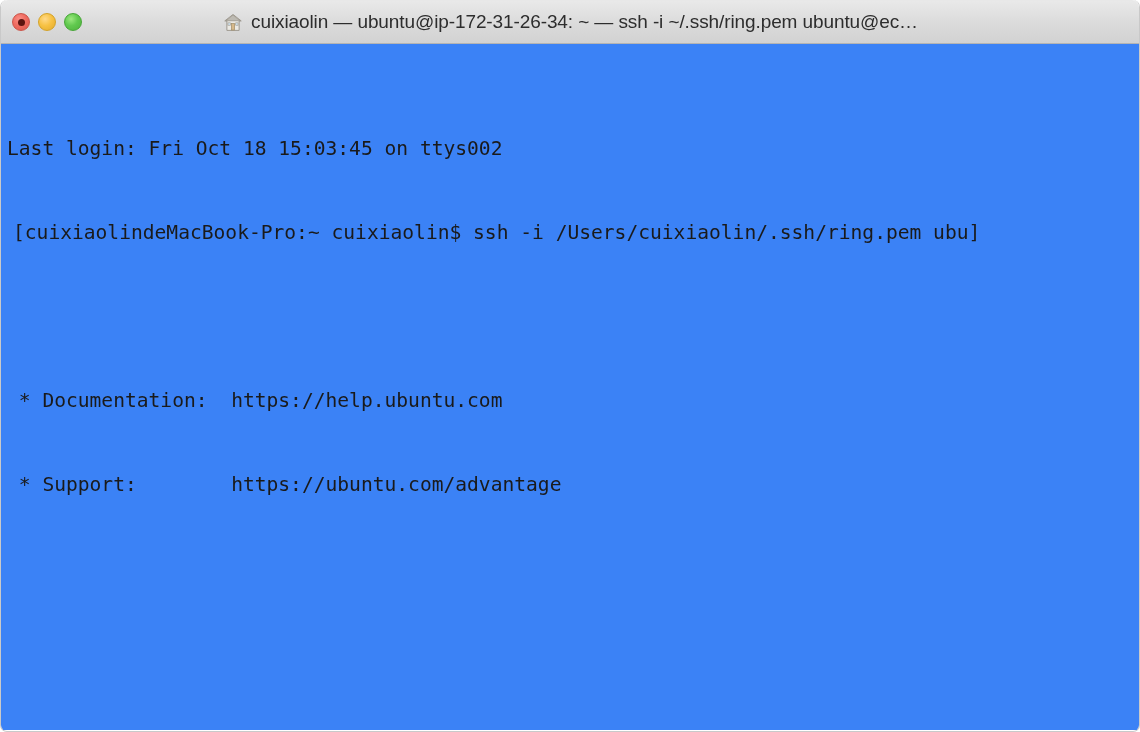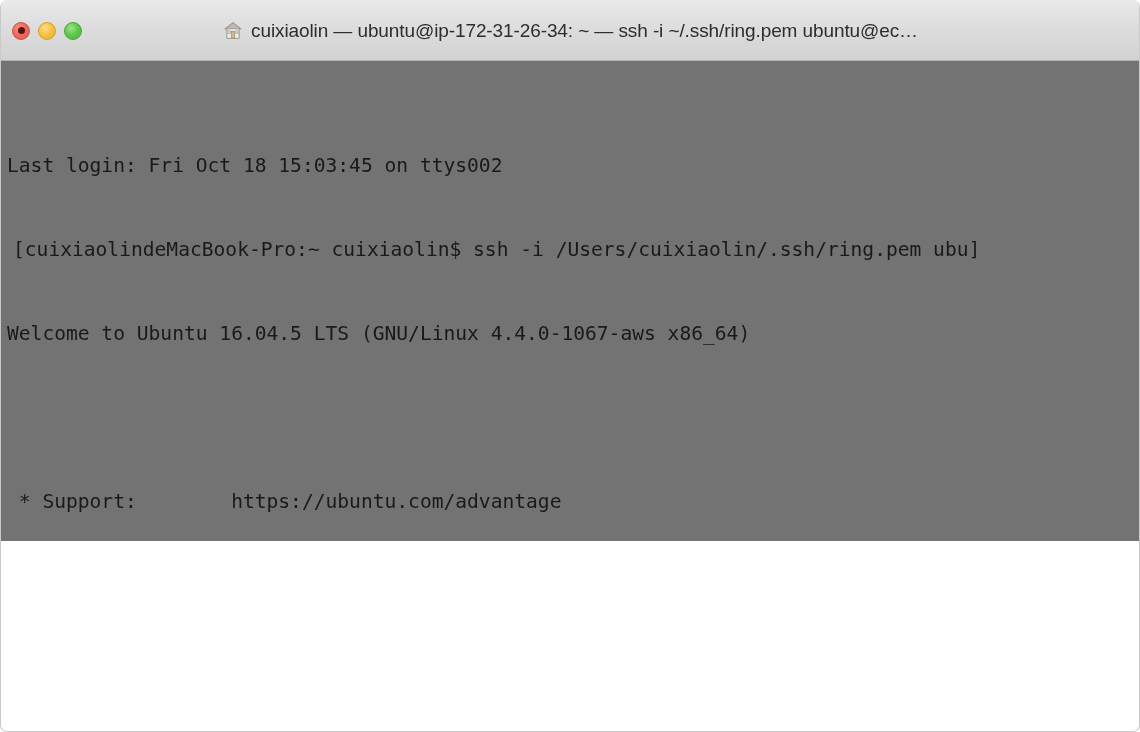--- a/index.html
+++ b/index.html
@@ -23,21 +23,21 @@
     background: #ffffff;
     border-radius: 7px 7px 7px 7px;
     overflow: hidden;
     border: 1px solid #c9c9c9;
     border-top: none;
   }
 
   
   .titlebar {
     position: relative;
-    height: 61px;
+    height: 44px;
     box-sizing: border-box;
     background: linear-gradient(to bottom, #e9e9e9 0%, #dcdcdc 48%, #d2d2d2 100%);
     border-bottom: 1px solid #b4b4b4;
     border-top: 1px solid #e8e8e8;
     display: flex;
     border-radius: 7px 7px 0 0;
   }
 
   .traffic {
     display: flex;
@@ -104,22 +104,22 @@
     color: #2d2d2d;
     white-space: nowrap;
     overflow: hidden;
     text-overflow: ellipsis;
     letter-spacing: -0.1px;
   }
 
   
   .term {
     position: relative;
-    background: #737373;
-    height: 480px;
+    background: #3b82f6;
+    height: 686px;
     box-sizing: border-box;
     padding: 7px 0 0 0;
     overflow: hidden;
   }
   .term-lines {
     font-family: "DejaVu Sans Mono", monospace;
     font-size: 19.6px;
     line-height: 28px;
     color: #1a1a1a;
     white-space: pre;
@@ -164,22 +164,22 @@
       </div>
     </div>
 
   </div>
 
   <div class="term">
     <div class="term-lines">
 
       <div class="line">Last login: Fri Oct 18 15:03:45 on ttys002</div>
       <div class="line clipped">[cuixiaolindeMacBook-Pro:~ cuixiaolin$ ssh -i /Users/cuixiaolin/.ssh/ring.pem ubu]</div>
-      <div class="line">Welcome to Ubuntu 16.04.5 LTS (GNU/Linux 4.4.0-1067-aws x86_64)</div>
       <div class="line blank"></div>
+      <div class="line"> * Documentation:  https://help.ubuntu.com</div>
       <div class="line"> * Support:        https://ubuntu.com/advantage</div>
       
       
       
       
       
       
       
       
       

